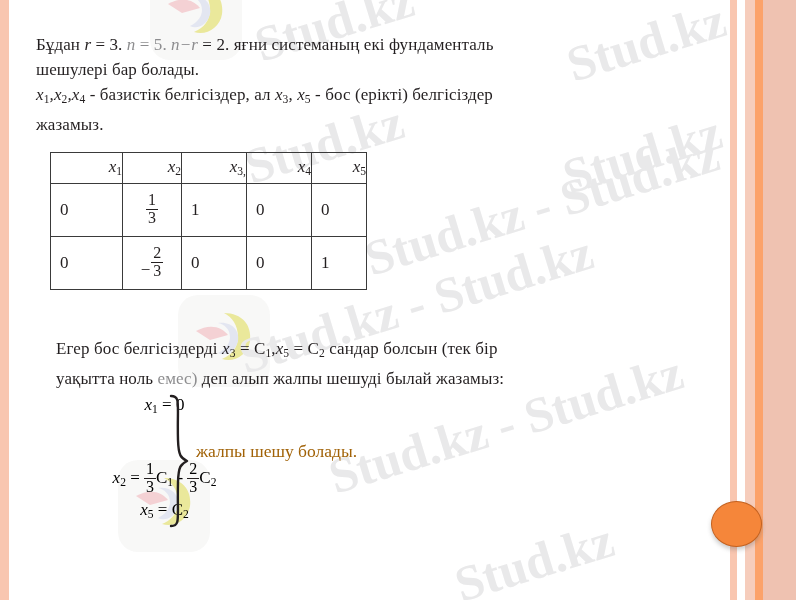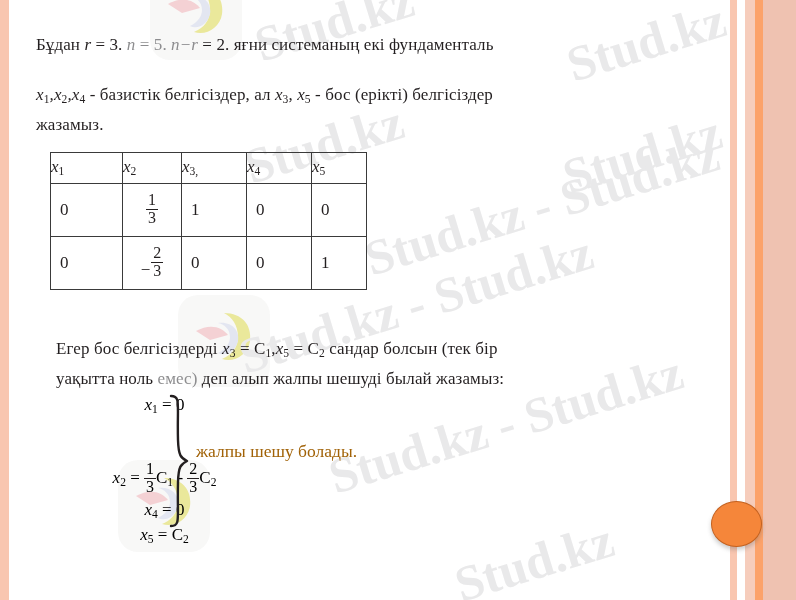--- a/index.html
+++ b/index.html
@@ -119,21 +119,21 @@
   }
   .tbl td {
     border: 1.6px solid #3a3a3a;
     font-size: 17px;
     color: #231f20;
     padding: 0;
     vertical-align: middle;
   }
   .tbl .hd {
     height: 30px;
-    text-align: left;
+    text-align: right;
   }
   .tbl .dt {
     height: 52px;
     text-align: left;
     padding-left: 9px;
   }
   .c1 { width: 62px; }
   .c2 { width: 58px; }
   .c3 { width: 55px; }
   .c4 { width: 55px; }
@@ -243,21 +243,21 @@
     <div class="wm-text" style="left:358px; top:232px; font-size:50px; transform:rotate(-17deg);">Stud.kz - Stud.kz</div>
     <div class="wm-text" style="left:232px; top:330px; font-size:50px; transform:rotate(-17deg);">Stud.kz - Stud.kz</div>
     <div class="wm-text" style="left:322px; top:450px; font-size:50px; transform:rotate(-17deg);">Stud.kz - Stud.kz</div>
     <div class="wm-text" style="left:448px; top:558px; font-size:50px; transform:rotate(-17deg);">Stud.kz</div>
   </div>
 
   <div class="content">
 
     <div class="para para-1">
       <span>Бұдан </span><var class="v">r</var><span> = 3. </span><var class="v lite">n</var><span class="lite"> = 5. </span><var class="v lite">n−r</var><span> = 2.</span><span>  яғни системаның екі фундаменталь</span><br>
-      <br>
+      <span>шешулері бар болады.</span><br>
       <var class="v"><span>x</span><span class="sub">1</span></var><var class="v"><span>,x</span><span class="sub">2</span></var><var class="v"><span>,x</span><span class="sub">4</span></var><span> - базистік белгісіздер, ал </span><var class="v"><span>x</span><span class="sub">3</span></var><span>, </span><var class="v"><span>x</span><span class="sub">5</span></var><span> - бос (ерікті) белгісіздер</span><br>
       <span>жазамыз.</span>
     </div>
 
     <table class="tbl">
       <tbody>
           <tr>
         <td class="hd c1"><var class="v"><span>x</span><span class="sub">1</span></var></td>
         <td class="hd c2"><var class="v"><span>x</span><span class="sub">2</span></var></td>
         <td class="hd c3"><var class="v"><span>x</span><span class="sub">3,</span></var></td>
@@ -299,23 +299,20 @@
     <div class="eqsys">
       <div class="eq">
         <var class="v"><span>x</span><span class="sub">1</span></var><span> = </span><span>0</span>
       </div>
 
       <div class="eq e2">
         <var class="v"><span>x</span><span class="sub">2</span></var><span> = </span><span class="frac"><span class="num">1</span><span class="den">3</span></span><span><span>C</span><span class="sub">1</span></span><span> - </span><span class="frac"><span class="num">2</span><span class="den">3</span></span><span><span>C</span><span class="sub">2</span></span>
       </div>
 
 
-      <div class="eq">
-        <var class="v"><span>x</span><span class="sub">4</span></var><span> = </span><span>0</span>
-      </div>
 
       <div class="eq">
         <var class="v"><span>x</span><span class="sub">5</span></var><span> = </span><span>C<span class="sub">2</span></span>
       </div>
     </div>
 
     <svg class="brace" viewBox="0 0 22 134">
       <path d="M3 2 C13 2, 9 10, 10 46 C10.5 62, 13 64, 19 67 C13 70, 10.5 72, 10 88 C9 124, 13 132, 3 132" fill="none" stroke="#231f20" stroke-width="2.4" stroke-linecap="round" stroke-linejoin="round"></path>
     </svg>
 

